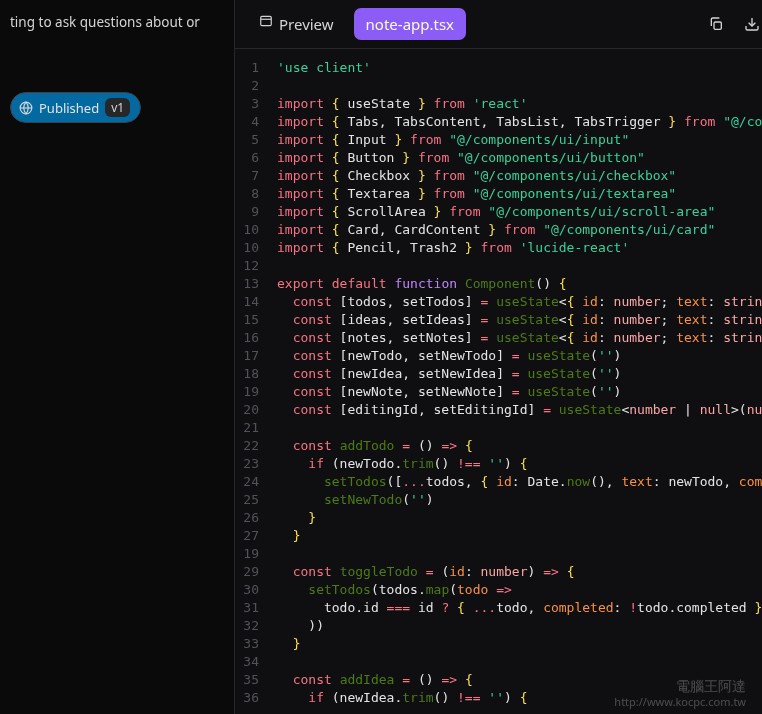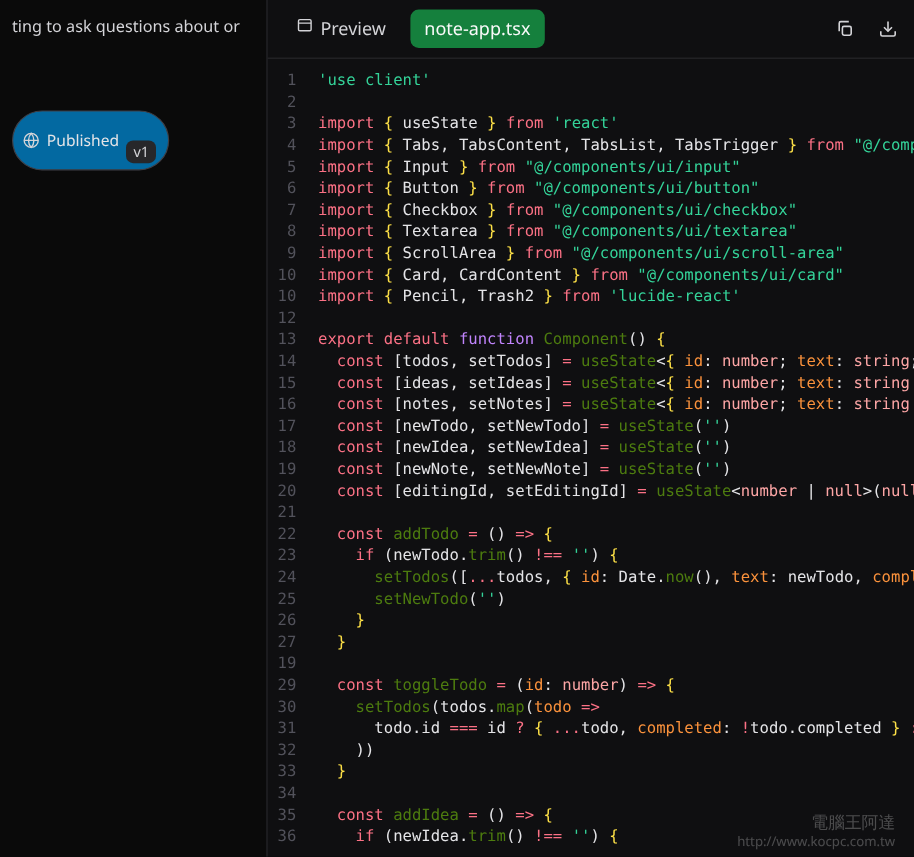--- a/index.html
+++ b/index.html
@@ -8,20 +8,21 @@
   color: #e4e4e7;
   font-family: ui-sans-serif, system-ui, -apple-system, sans-serif;
   width: 762px;
   height: 714px;
   overflow: hidden;
   position: relative;
 }
 .layout {
   display: flex;
   height: 100%;
+  gap: 12px;
 }
 .sidebar {
   width: 222px;
   background: #0a0a0a;
   padding: 12px 10px;
   flex-shrink: 0;
 }
 .sidebar-text {
   color: #d4d4d8;
   font-size: 13.5px;
@@ -41,21 +42,20 @@
 .publish-pill .globe {
   width: 14px; height: 14px;
   stroke: #d4d4d8;
 }
 .vbadge {
   background: #27272a;
   border-radius: 6px;
   padding: 1px 6px;
   font-size: 12px;
   color: #d4d4d8;
-  margin-top: 19px;
 }
 .main {
   flex: 1;
   display: flex;
   flex-direction: column;
   background: #0f0f11;
   border-left: 1px solid #27272a;
 }
 .toolbar {
   display: flex;
@@ -69,21 +69,21 @@
   display: inline-flex;
   align-items: flex-start;
   gap: 6px;
   padding: 6px 12px;
   border-radius: 7px;
   font-size: 15px;
   color: #d4d4d8;
   cursor: pointer;
 }
 .tab.active {
-  background: #15803d;
+  background: #8b5cf6;
   color: #fafafa;
 }
 .tab svg { width: 14px; height: 14px; stroke: #d4d4d8; }
 .toolbar-spacer { flex: 1; }
 .icon-btn {
   width: 28px; height: 28px;
   display: inline-flex;
   align-items: center;
   justify-content: center;
   border-radius: 6px;

